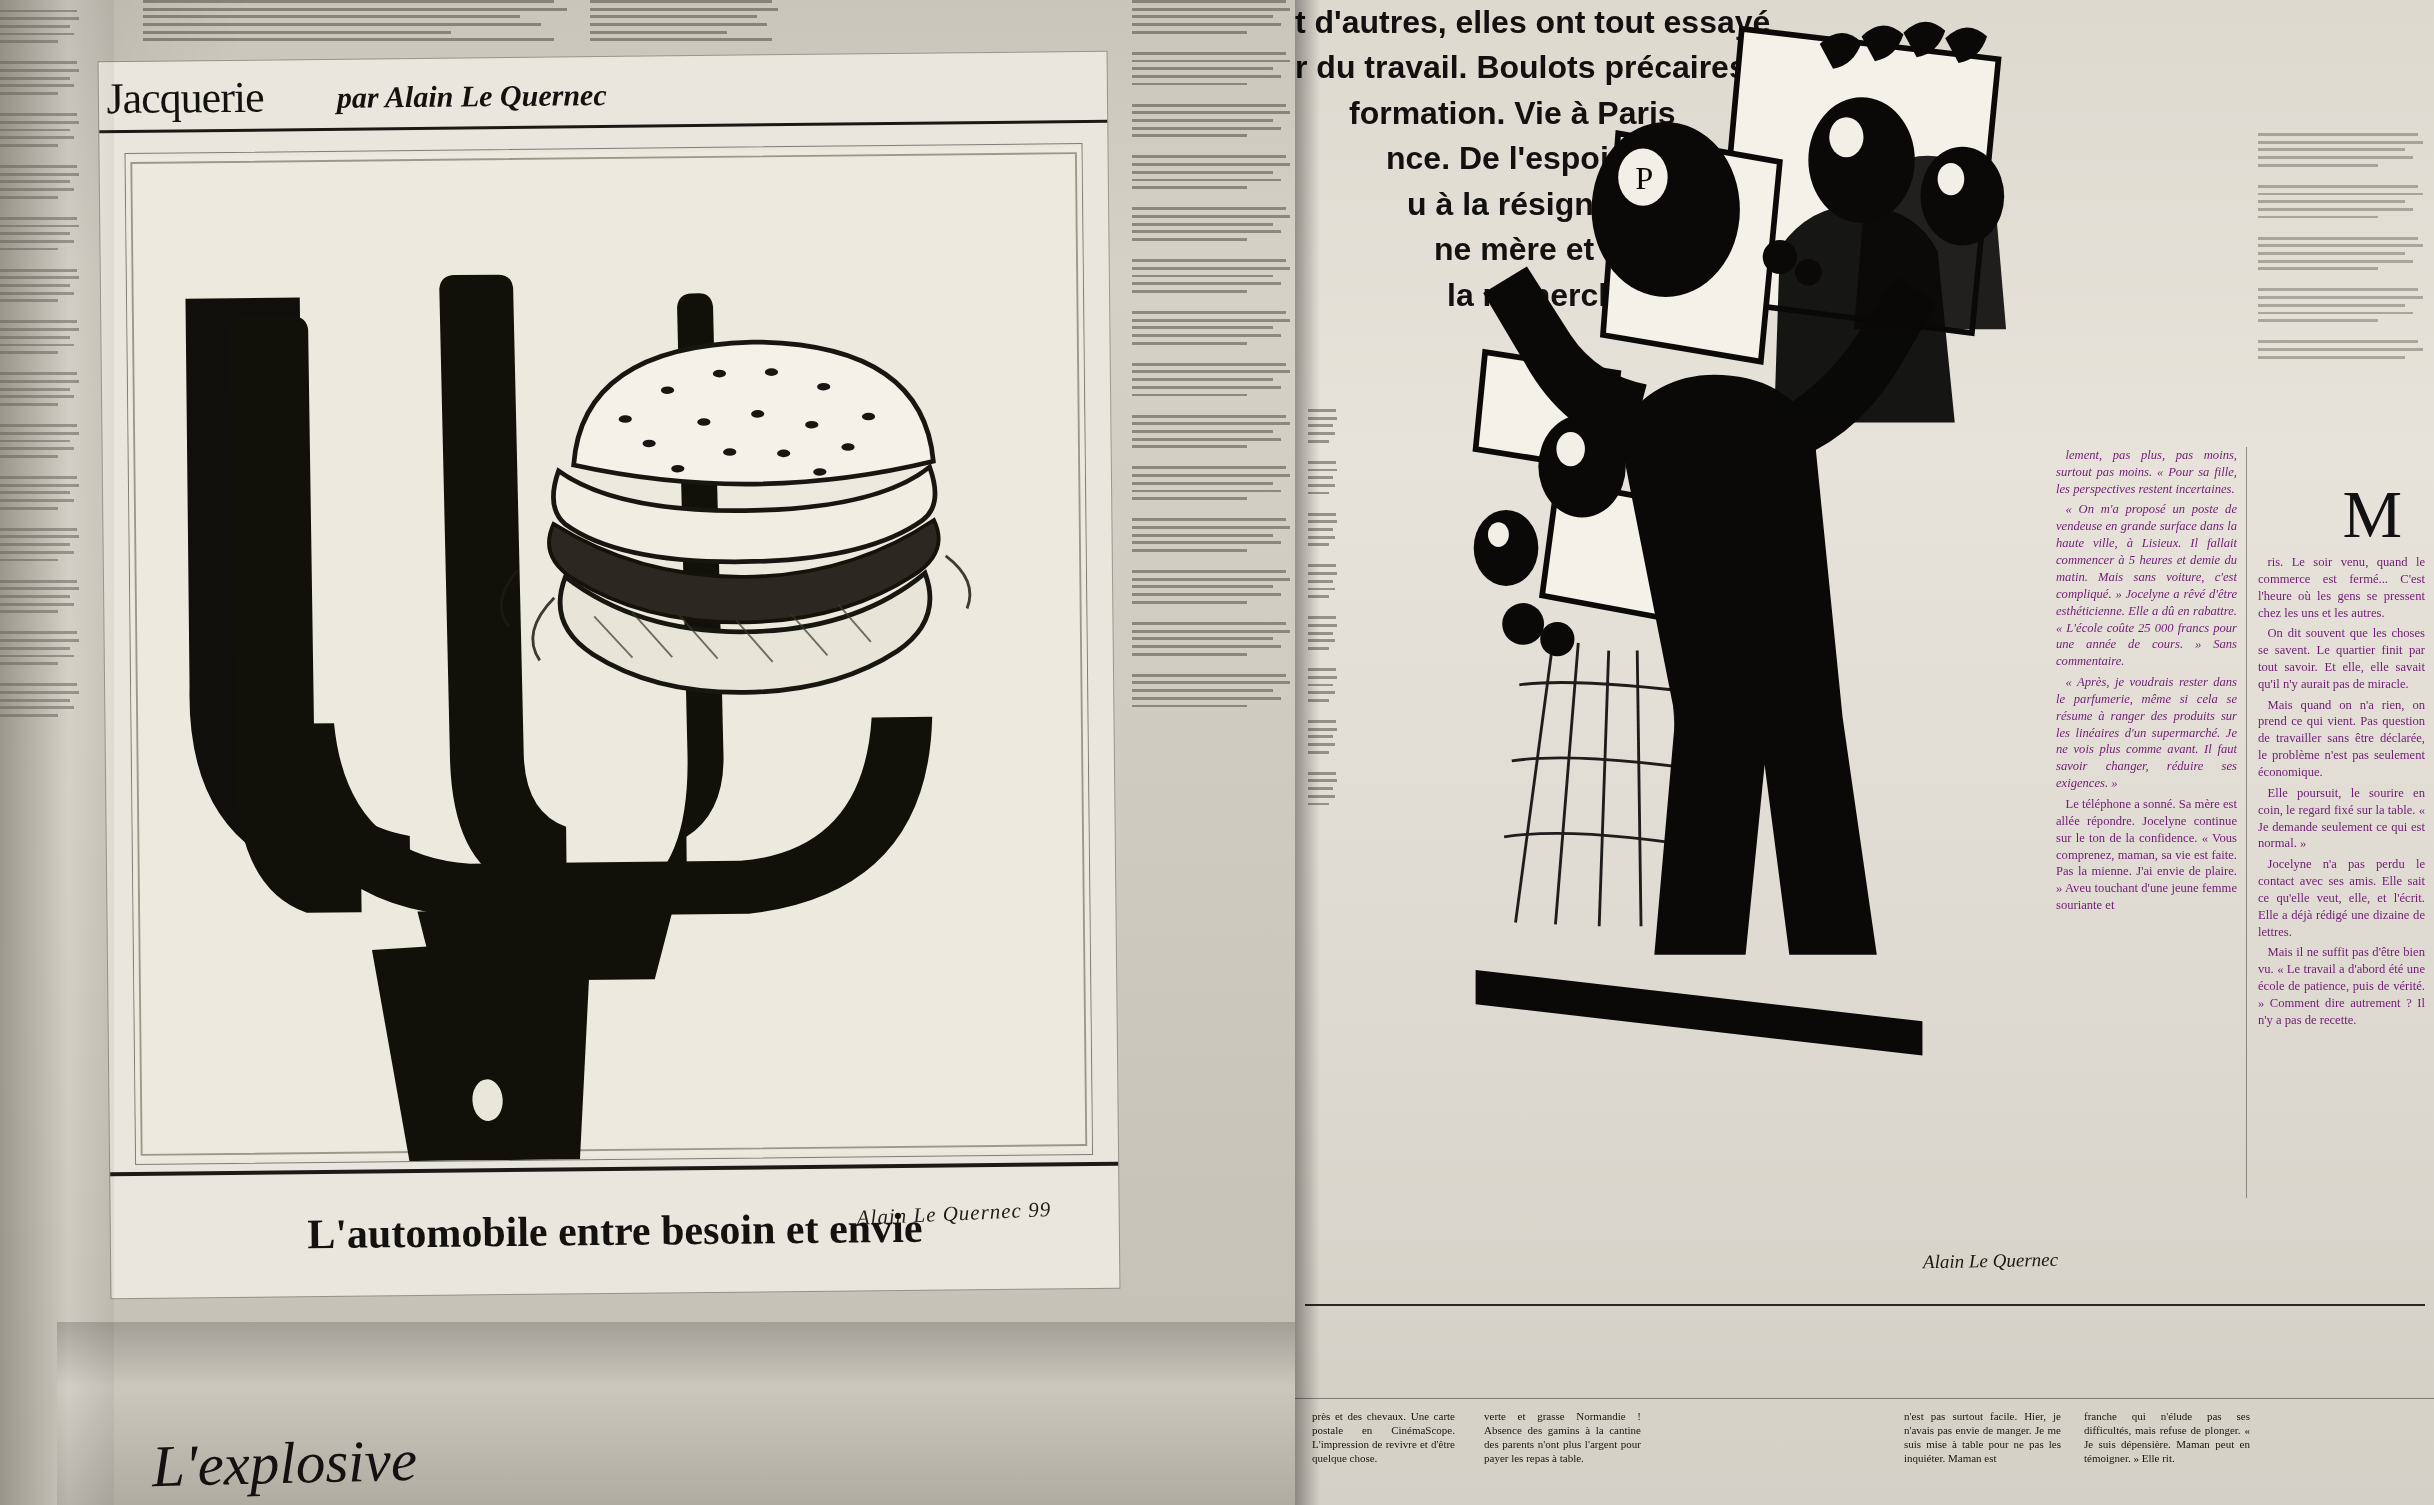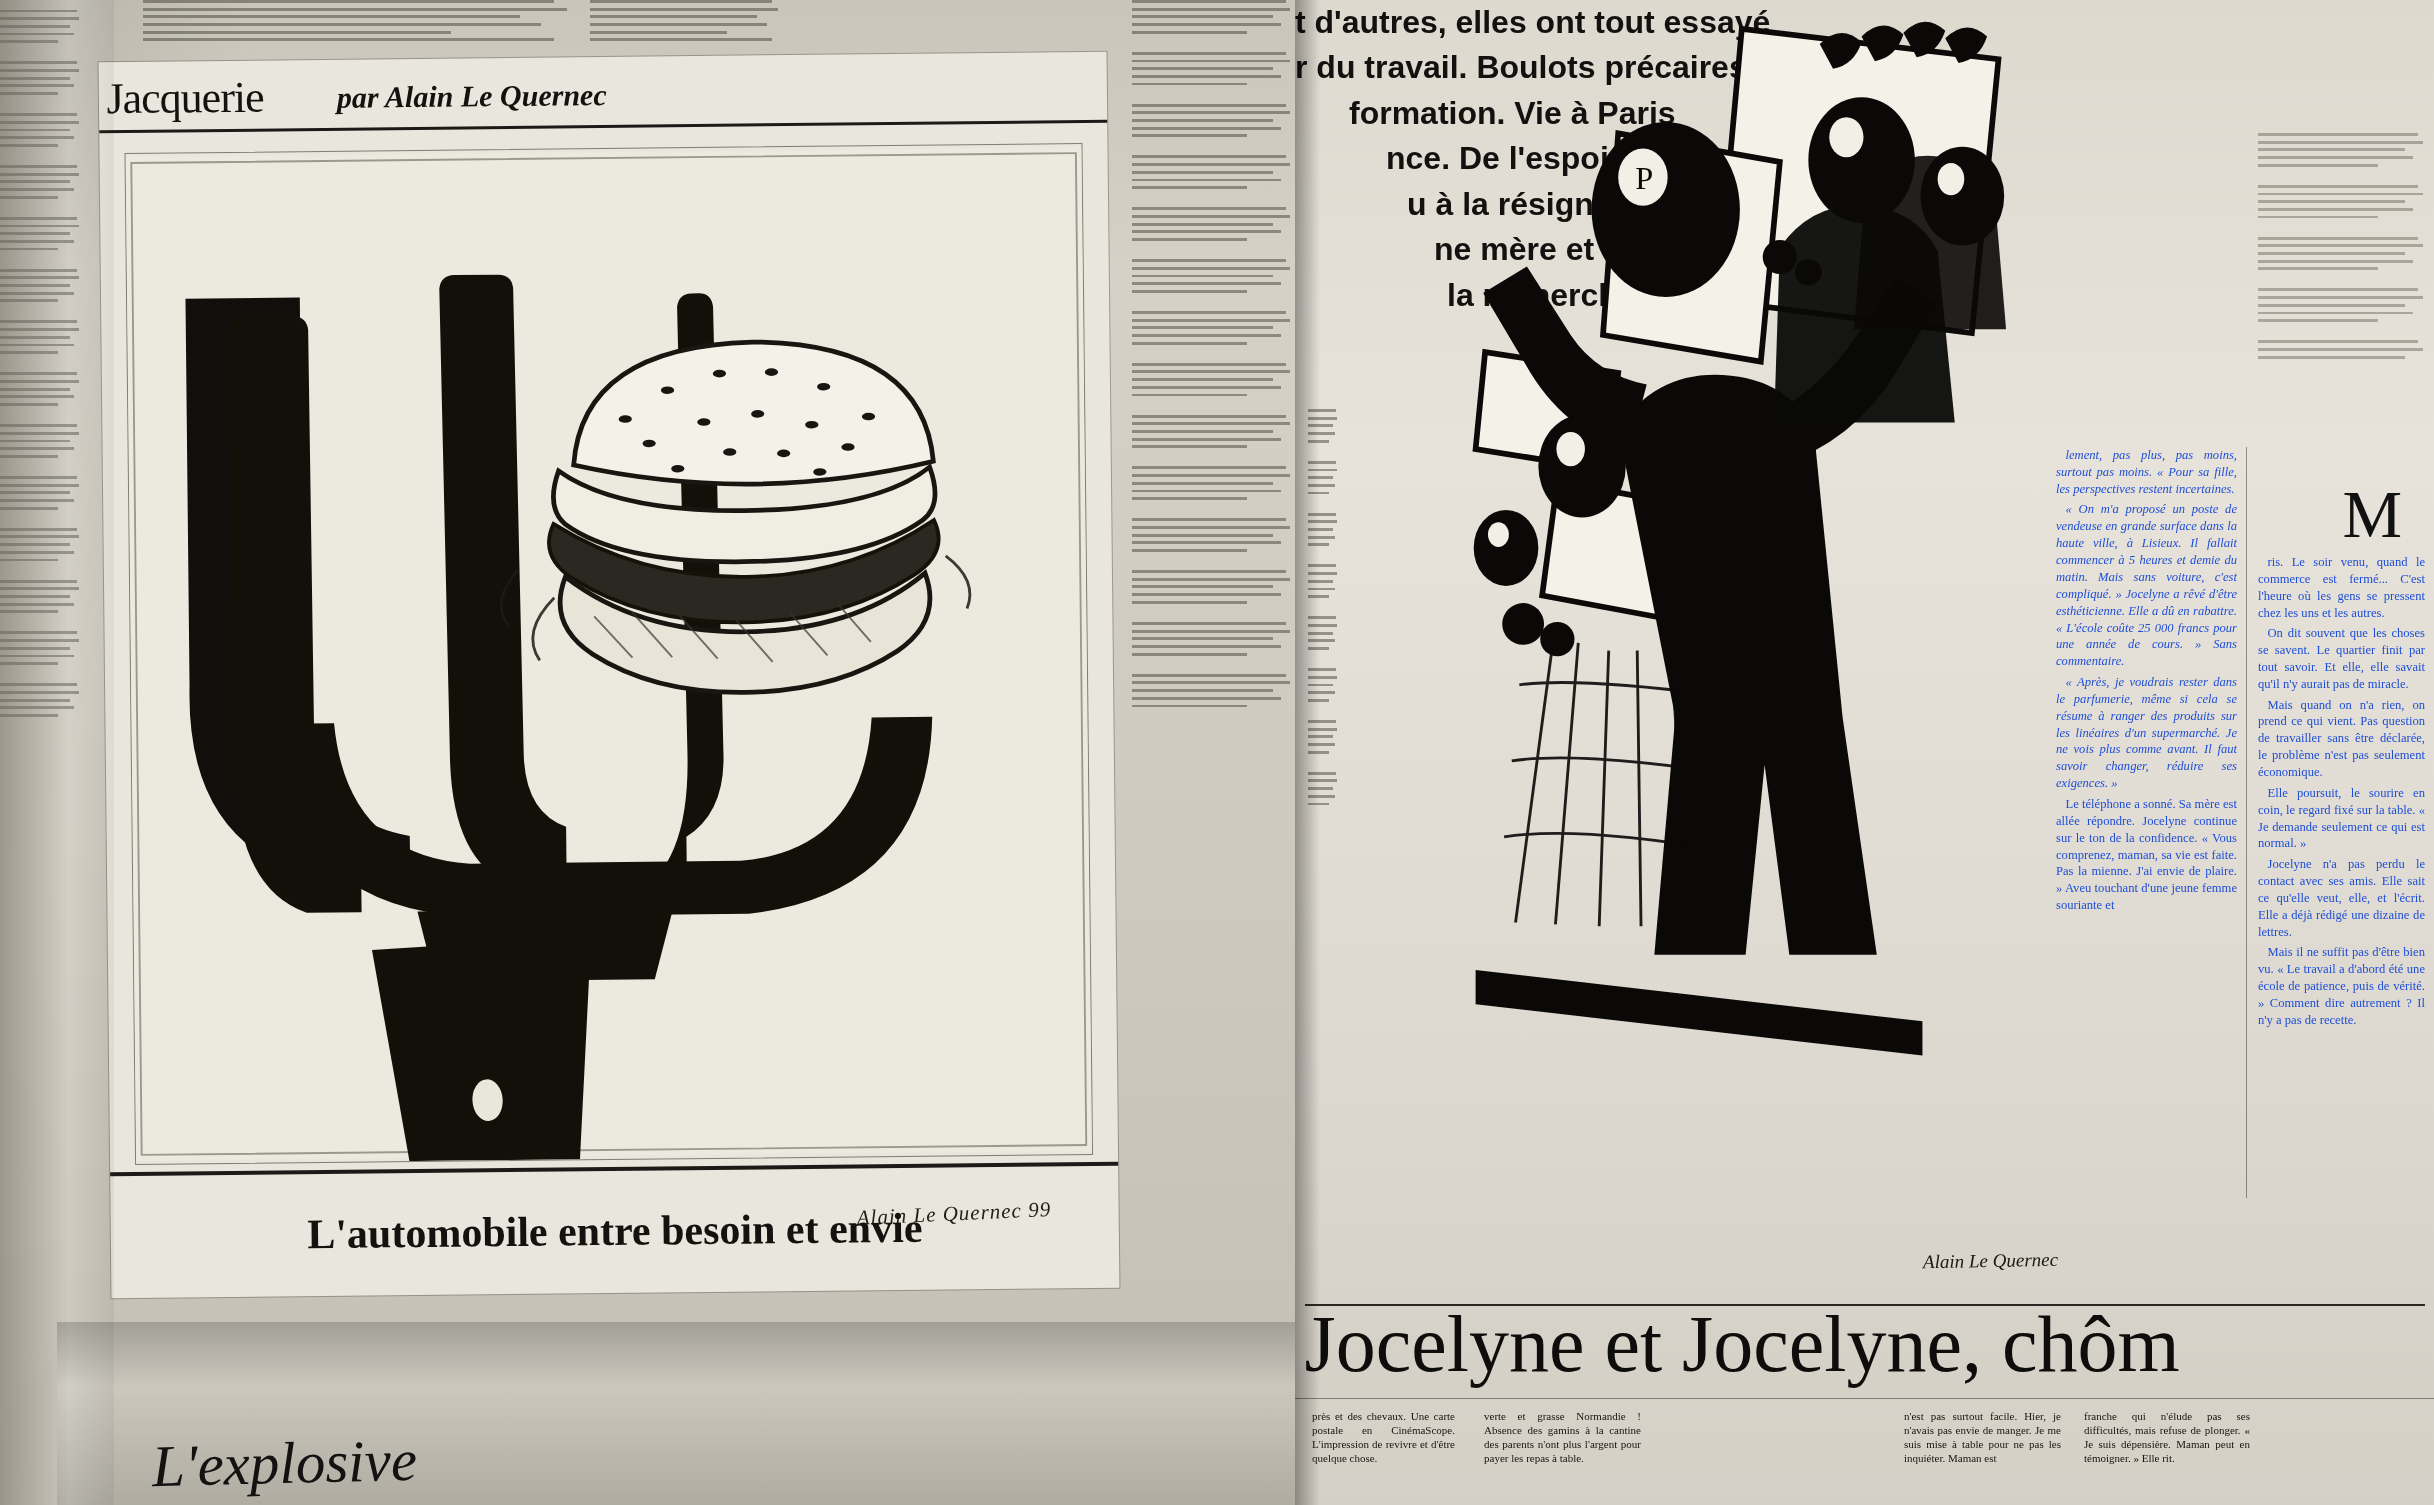--- a/index.html
+++ b/index.html
@@ -177,21 +177,21 @@
     font-style: italic;
     font-size: 19px;
     color: #1a1916;
     transform: rotate(-1deg);
   }
   .body-col {
     position: absolute;
     font-family: "Liberation Serif", serif;
     font-size: 12.6px;
     line-height: 1.34;
-    color: #1d4ed8;
+    color: #701a75;
     text-align: justify;
     overflow: hidden;
   }
   .body-col p { margin: 0 0 3.8px 0; text-indent: 9.5px; }
   .body-col .ital { font-style: italic; }
   .drop-M {
     position: absolute;
     right: 32px; top: 476px;
     font-size: 67px;
     font-family: "Liberation Serif", serif;
@@ -690,21 +690,20 @@
       <div class="ln s4"></div>
         <div class="ln gap"></div>
         <div class="ln s1"></div>
         <div class="ln s3"></div>
       <div class="ln s2"></div>
         <div class="ln s5"></div>
         <div class="ln s4"></div>
     </div>
 
     <div class="hairline" style="left:9.5px; bottom:200px; width:1120px; height:1.9px;"></div>
-    <div class="big-headline">Jocelyne et Jocelyne, chôm</div>
 
     <div class="bottom-cols">
       <div class="tiny-text" style="position:absolute; left:17px; top:9.5px; width:143px;">
         <p>près et des chevaux. Une carte postale en CinémaScope. L'impression de revivre et d'être quelque chose.</p>
       </div>
       <div class="tiny-text" style="position:absolute; left:181px; top:9.5px; width:157px;margin-left:8px;">
         <p>verte et grasse Normandie ! Absence des gamins à la cantine des parents n'ont plus l'argent pour payer les repas à table.</p>
       </div>
       <div class="tiny-text" style="position:absolute; left:609px; top:9.5px; width:157px;">
         <p>n'est pas surtout facile. Hier, je n'avais pas envie de manger. Je me suis mise à table pour ne pas les inquiéter. Maman est</p>

